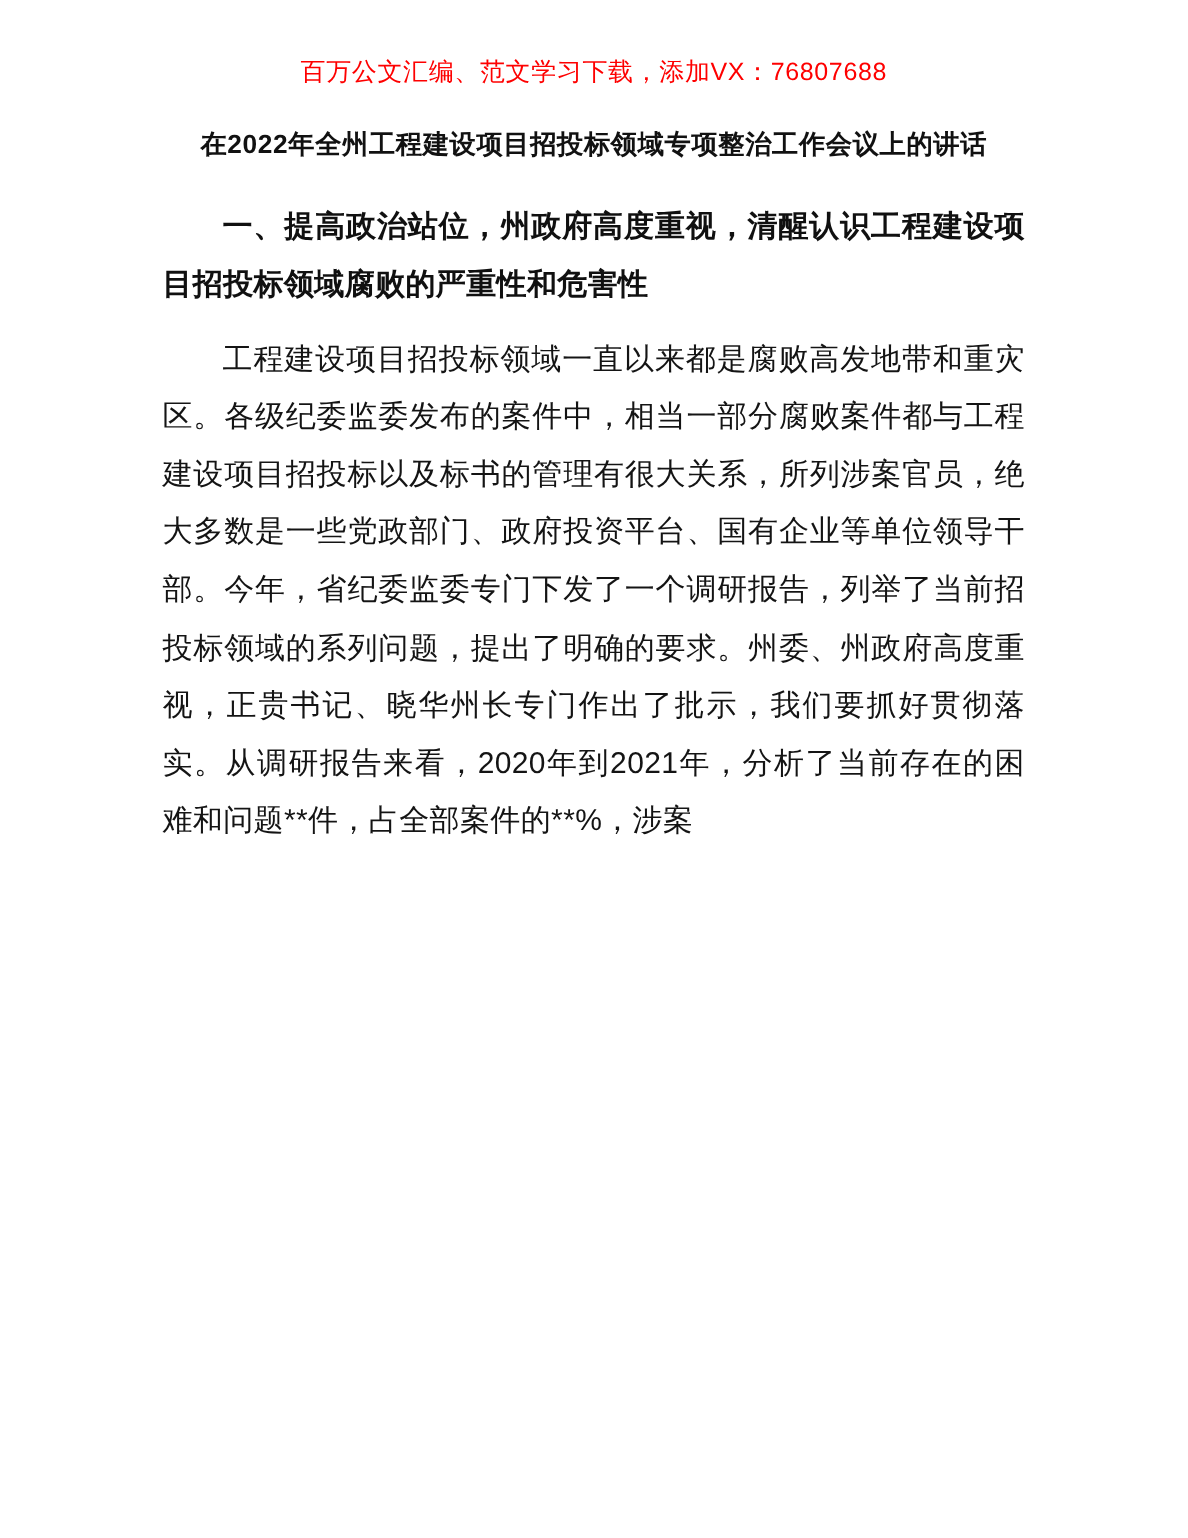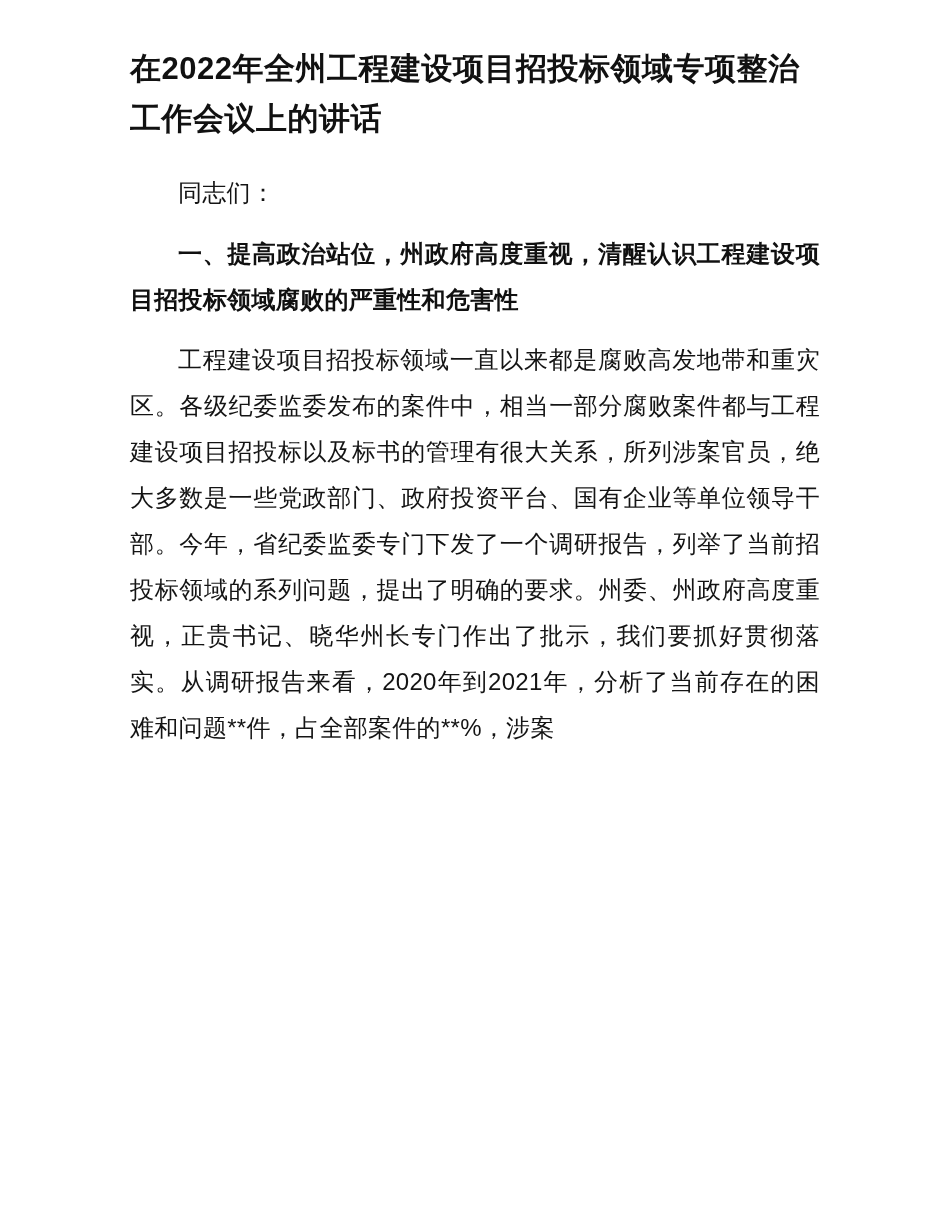--- a/index.html
+++ b/index.html
@@ -17,21 +17,22 @@
   }
   .notice {
     text-align: center;
     color: #fe0000;
     font-size: 20px;
     font-weight: 400;
     letter-spacing: 0.5px;
     margin-bottom: 28px;
   }
   .doc-title {
-    font-size: 31px;
+    text-align: center;
+    font-size: 21px;
     font-weight: 700;
     color: #111111;
     line-height: 1.62;
     margin-bottom: 26px;
     letter-spacing: 0.5px;
   }
   .body-text {
     color: #141414;
     font-size: 24px;
     line-height: 1.92;
@@ -45,26 +46,26 @@
   .para.heading {
     font-weight: 700;
     color: #101010;
   }
 </style>
 </head>
 <body>
 
 <div class="page">
 
+  <div class="notice">百万公文汇编、范文学习下载，添加VX：76807688</div>
 
   <h1 class="doc-title">在2022年全州工程建设项目招投标领域专项整治工作会议上的讲话</h1>
 
   <div class="body-text">
 
-    <p class="para">同志们：</p>
 
 
     <p class="para heading">一、提高政治站位，州政府高度重视，清醒认识工程建设项目招投标领域腐败的严重性和危害性</p>
 
     <p class="para">工程建设项目招投标领域一直以来都是腐败高发地带和重灾区。各级纪委监委发布的案件中，相当一部分腐败案件都与工程建设项目招投标以及标书的管理有很大关系，所列涉案官员，绝大多数是一些党政部门、政府投资平台、国有企业等单位领导干部。今年，省纪委监委专门下发了一个调研报告，列举了当前招投标领域的系列问题，提出了明确的要求。州委、州政府高度重视，正贵书记、晓华州长专门作出了批示，我们要抓好贯彻落实。从调研报告来看，2020年到2021年，分析了当前存在的困难和问题**件，占全部案件的**%，涉案</p>
 
   </div>
 
 </div>
 

